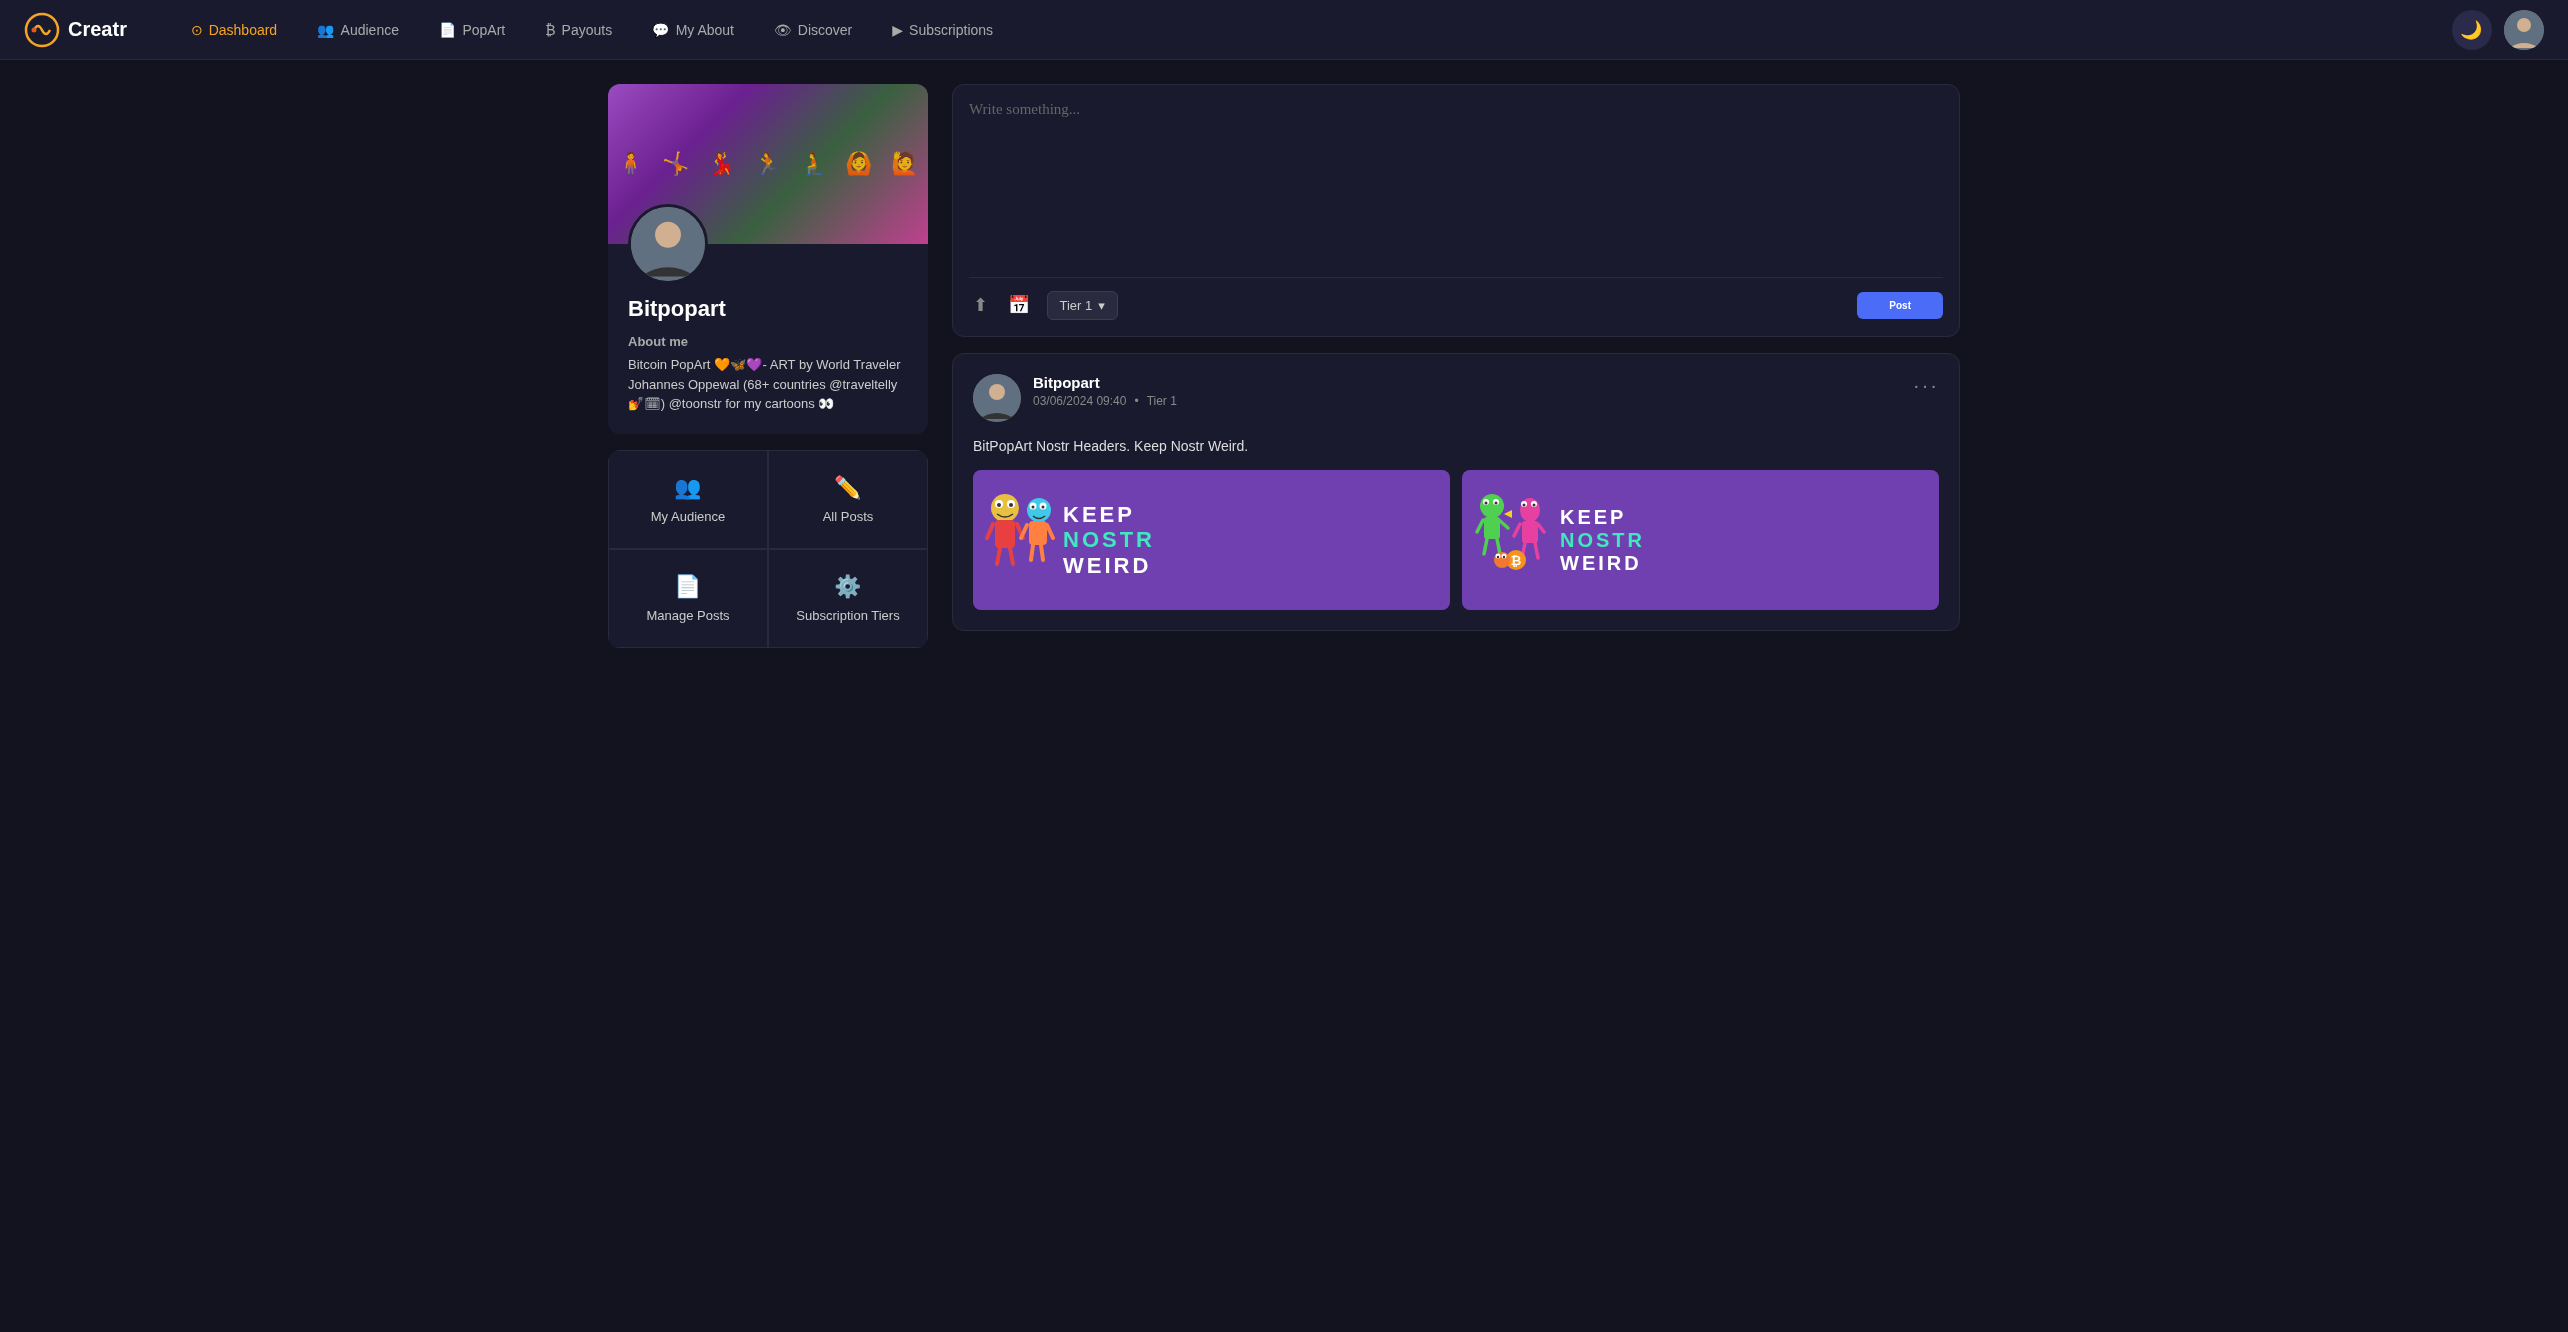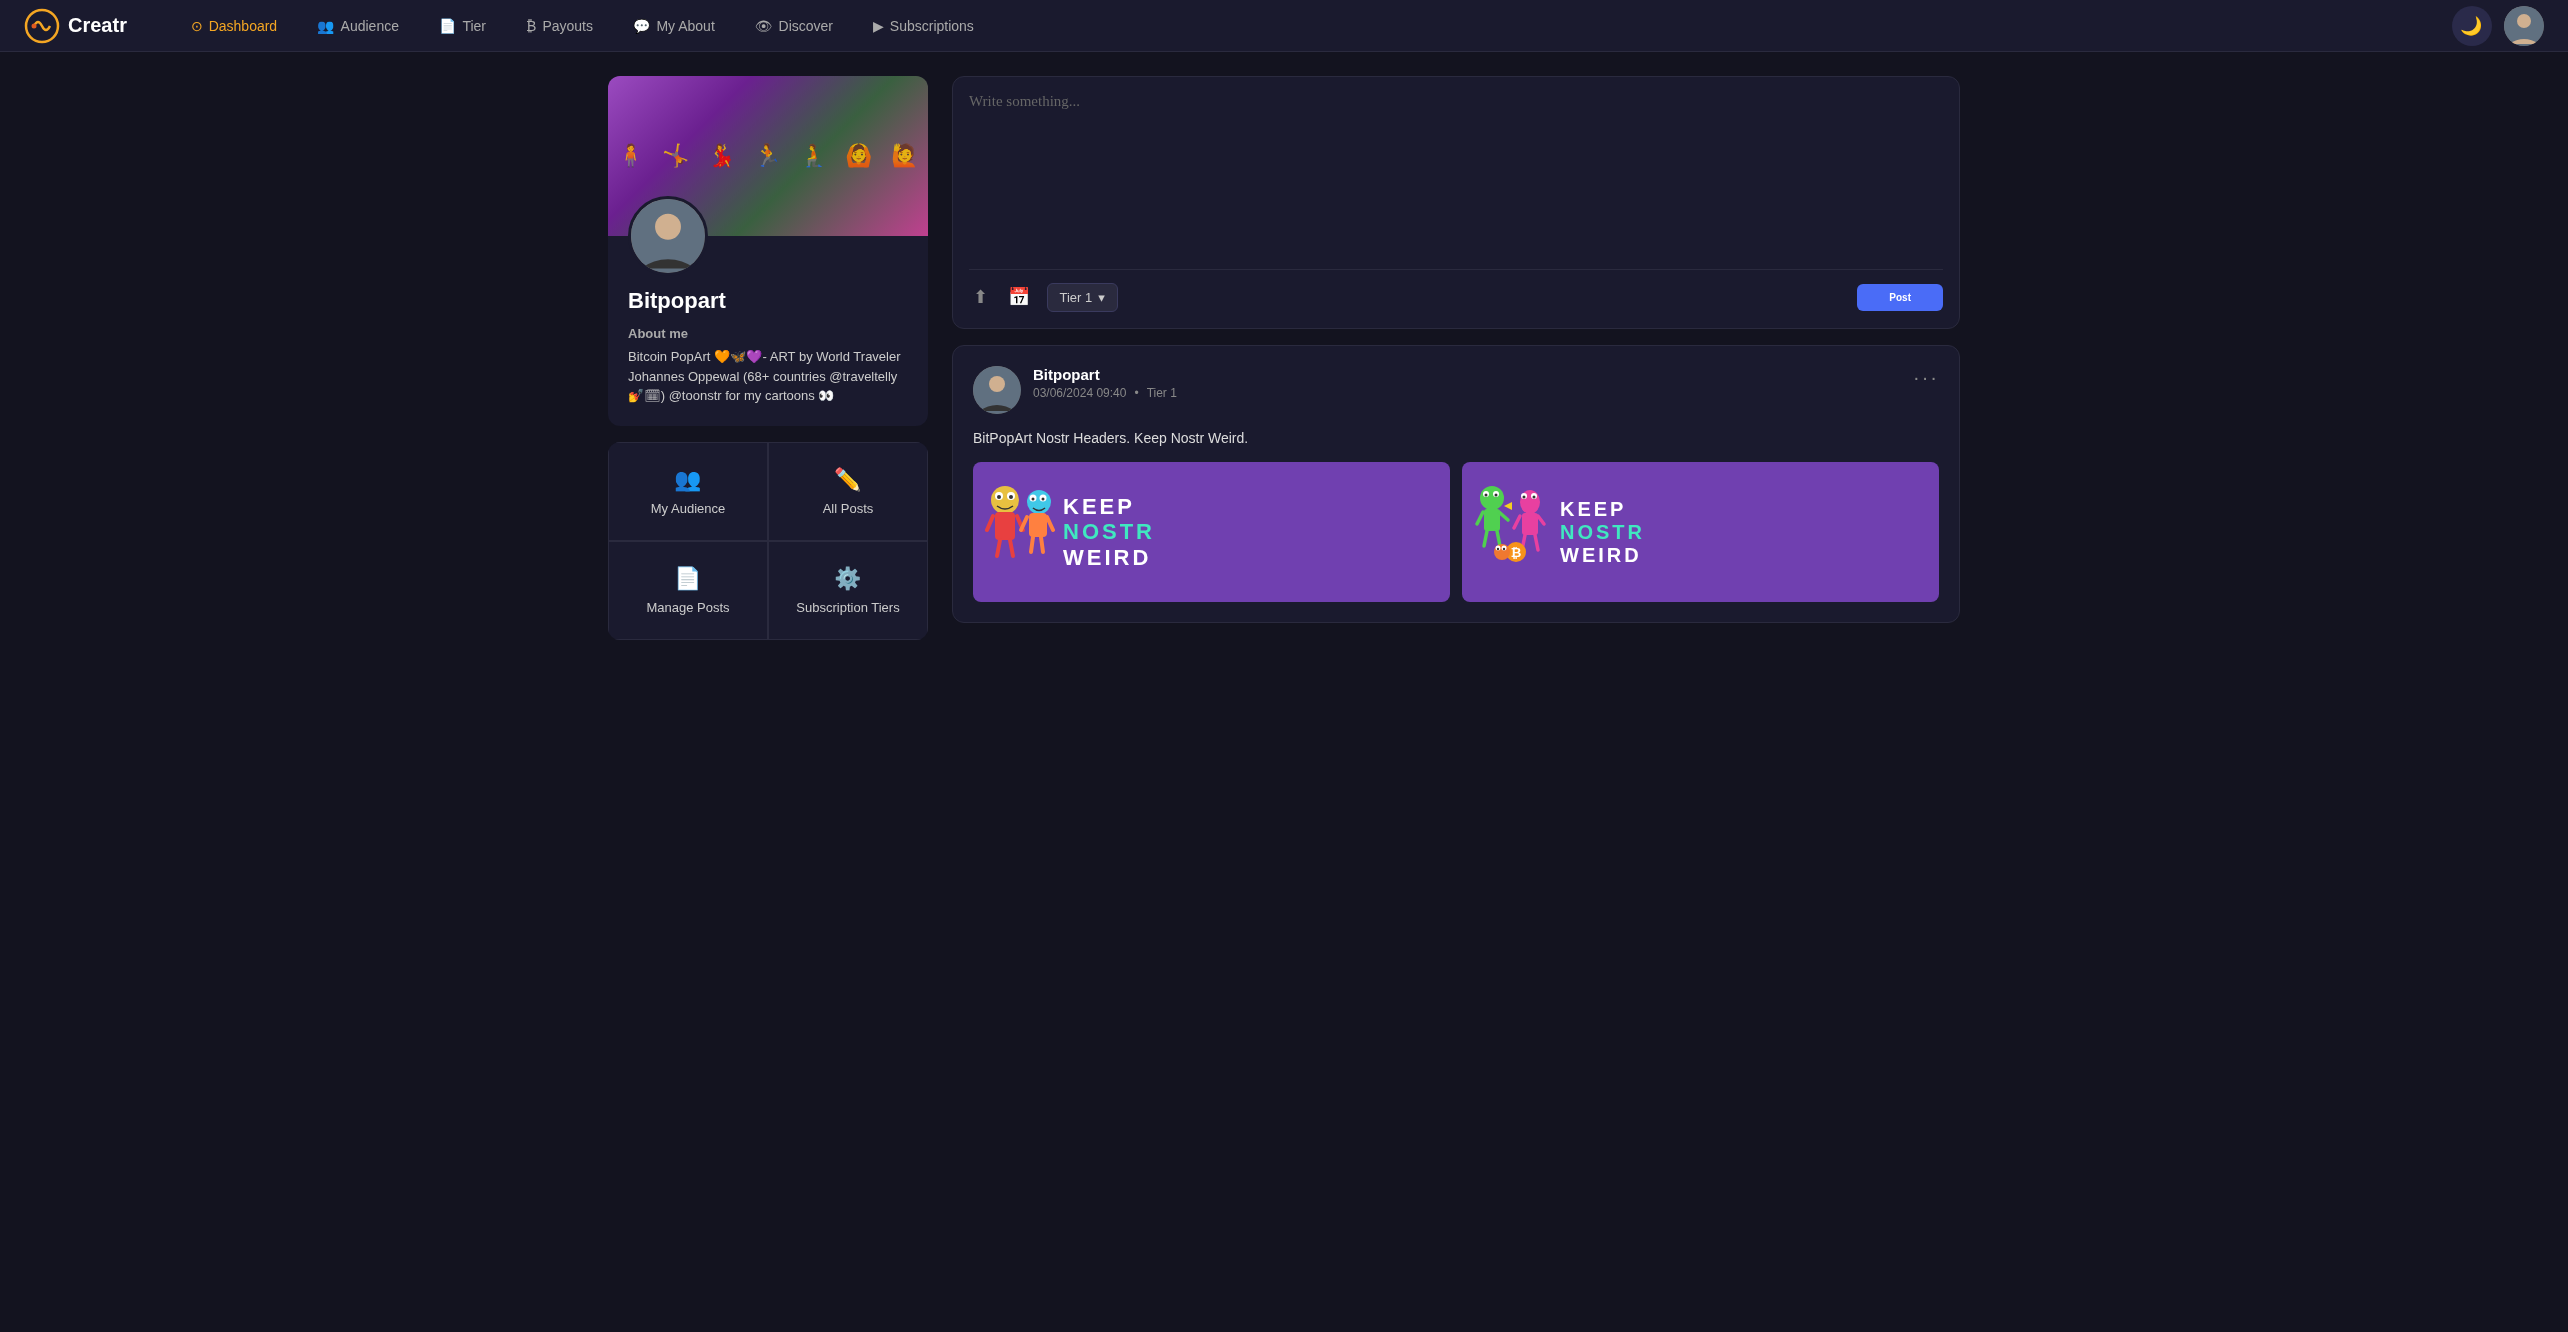--- a/index.html
+++ b/index.html
@@ -9,21 +9,21 @@
       font-family: -apple-system, BlinkMacSystemFont, 'Segoe UI', sans-serif;
       min-height: 100vh;
     }
 
     
     nav {
       background-color: #1a1a2e;
       display: flex;
       align-items: center;
       padding: 0 24px;
-      height: 52px;
+      height: 60px;
       border-bottom: 1px solid #2a2a3e;
     }
     .nav-logo {
       display: flex;
       align-items: center;
       gap: 8px;
       margin-right: 48px;
     }
     .logo-icon {
       width: 36px;
@@ -339,21 +339,21 @@
     <a class="nav-item active">
       <span>⊙</span>
       <span>Dashboard</span>
     </a>
     <a class="nav-item">
       <span>👥</span>
       <span>Audience</span>
     </a>
     <a class="nav-item">
       <span>📄</span>
-      <span>Tier</span>
+      <span>PopArt</span>
     </a>
     <a class="nav-item">
       <span>₿</span>
       <span>Payouts</span>
     </a>
     <a class="nav-item">
       <span>💬</span>
       <span>My About</span>
     </a>
     <a class="nav-item">

